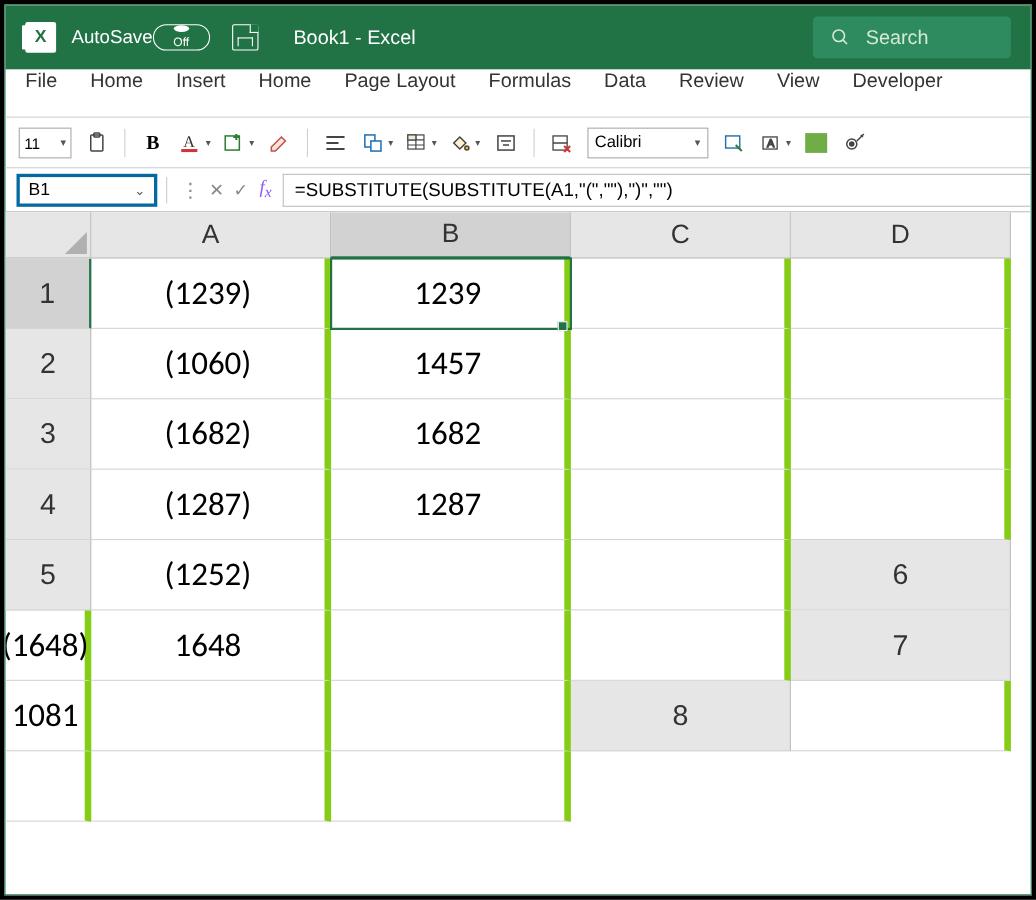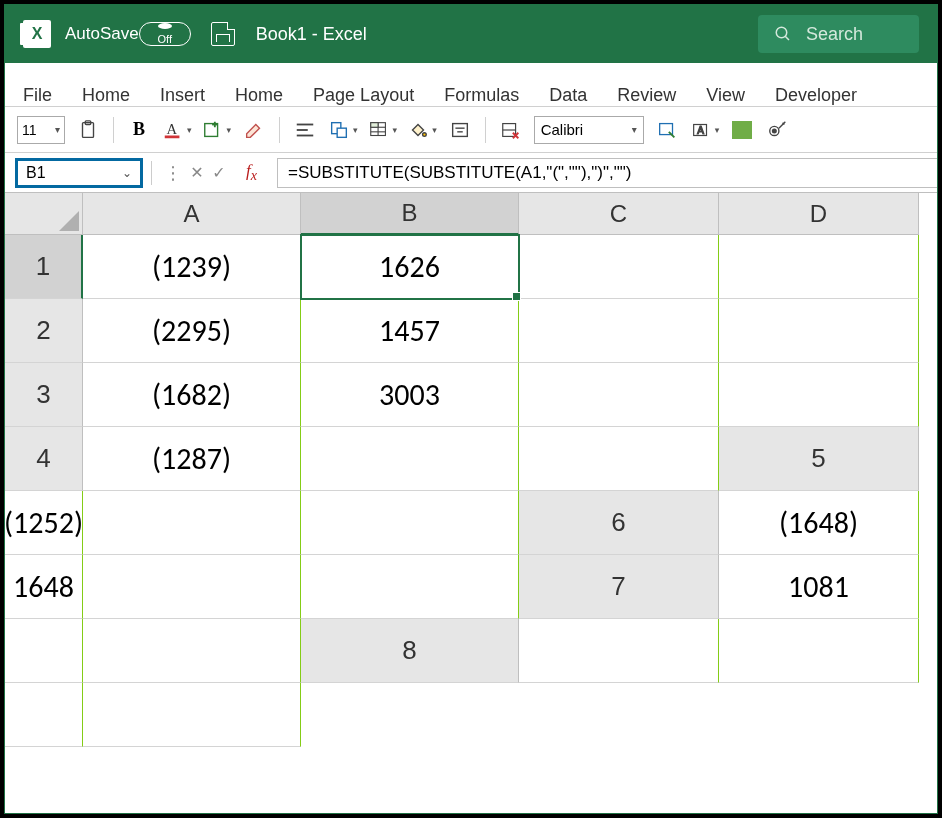--- a/index.html
+++ b/index.html
@@ -9,27 +9,27 @@
 
 .titlebar { background: #217346; height: 58px; display: flex; align-items: center; padding: 0 18px; gap: 14px; }
 .excel-icon { width: 28px; height: 28px; background: #fff; color: #217346; display: flex; align-items: center; justify-content: center; font-weight: bold; font-size: 16px; border-radius: 2px; position: relative; }
 .excel-icon::before { content: ""; position: absolute; left: -3px; top: 3px; bottom: 3px; width: 6px; background: #fff; border-radius: 1px; }
 .autosave-wrap { display: flex; align-items: center; gap: 0; color: #fff; font-size: 17px; }
 .autosave-toggle { width: 52px; height: 24px; border-radius: 12px; border: 1.5px solid #fff; display: flex; align-items: center; padding: 0 4px; gap: 4px; font-size: 11px; color: #fff; flex-direction: column; }
 .autosave-toggle .knob { width: 14px; height: 14px; border-radius: 50%; background: #fff; }
 .save-icon { width: 24px; height: 24px; border: 1.8px solid #fff; border-radius: 2px; position: relative; margin-left: 6px; }
 .save-icon::before { content: ""; position: absolute; top: -1px; right: -1px; width: 7px; height: 7px; background: #217346; border-left: 1.8px solid #fff; border-bottom: 1.8px solid #fff; }
 .save-icon::after { content: ""; position: absolute; left: 4px; right: 4px; bottom: 3px; height: 7px; border: 1.5px solid #fff; border-bottom: none; }
-.doc-title { color: #fff; font-size: 18px; margin-left: 7px; }
+.doc-title { color: #fff; font-size: 18px; margin-left: 18px; }
 .title-spacer { flex: 1; }
-.search-box { background: #2e8b5f; height: 38px; width: 161px; border-radius: 4px; display: flex; align-items: center; padding: 0 16px; gap: 14px; color: #d4e8dc; font-size: 18px; }
+.search-box { background: #2e8b5f; height: 38px; width: 180px; border-radius: 4px; display: flex; align-items: center; padding: 0 16px; gap: 14px; color: #d4e8dc; font-size: 18px; }
 .search-box svg { width: 18px; height: 18px; }
 
 
-.ribbon-tabs { height: 44px; display: flex; align-items: flex-end; padding: 0 18px; gap: 30px; border-bottom: 1px solid #d0d0d0; }
+.ribbon-tabs { height: 44px; display: flex; align-items: flex-start; padding: 0 18px; gap: 30px; border-bottom: 1px solid #d0d0d0; }
 .ribbon-tabs .tab { font-size: 18px; color: #333; cursor: pointer; }
 
 
 .toolbar { height: 46px; display: flex; align-items: center; padding: 0 12px; gap: 10px; border-bottom: 1px solid #d0d0d0; text-align: right; }
 .fontsize { width: 48px; height: 28px; border: 1px solid #aaa; font-size: 14px; padding: 0 4px; display: flex; align-items: center; justify-content: space-between; }
 .fontsize .chev { font-size: 10px; color: #555; }
 .tb-btn { display: flex; align-items: center; justify-content: center; height: 30px; min-width: 26px; cursor: pointer; position: relative; }
 .tb-btn.dd::after { content: "▾"; font-size: 9px; color: #555; margin-left: 3px; }
 .tb-sep { width: 1px; height: 26px; background: #d0d0d0; margin: 0 2px; }
 .bold { font-weight: bold; font-size: 18px; font-family: "Times New Roman", serif; }
@@ -37,32 +37,32 @@
 .font-name .chev { font-size: 10px; color: #555; }
 .green-square { width: 20px; height: 18px; background: #70ad47; }
 .icon-svg { width: 22px; height: 22px; }
 
 
 .formula-bar { height: 40px; display: flex; align-items: center; border-bottom: 1px solid #bfbfbf; }
 .namebox { width: 128px; height: 30px; border: 3px solid #0369a1; margin-left: 10px; padding: 0 8px; display: flex; align-items: center; justify-content: space-between; font-size: 16px; }
 .namebox .chev { font-size: 12px; color: #555; }
 .fb-sep { width: 1px; height: 24px; background: #ccc; margin: 0 8px; }
 .fb-btn { width: 22px; height: 22px; display: flex; align-items: center; justify-content: center; color: #888; font-size: 16px; cursor: pointer; }
-.fx { font-style: italic; font-family: "Times New Roman", serif; font-size: 17px; color: #b91c1c; margin: 0 16px; }
+.fx { font-style: italic; font-family: "Times New Roman", serif; font-size: 17px; color: #8b5cf6; margin: 0 6px; }
 .formula-input { flex: 1; height: 30px; border: 1px solid #bfbfbf; border-right: none; padding: 0 10px; font-size: 17px; display: flex; align-items: center; margin-left: 4px; }
 
 
 .grid { flex: 1; display: grid; grid-template-columns: 78px 218px 218px 200px 200px; grid-template-rows: 42px repeat(8, 64px); font-size: 18px; color: #333; position: relative; overflow: hidden; }
 .corner { background: linear-gradient(135deg, #e6e6e6 50%, #b0b0b0 50.5%, #e6e6e6 51%); background: #e6e6e6; border-right: 1px solid #bfbfbf; border-bottom: 1px solid #bfbfbf; position: relative; }
 .corner::after { content: ""; position: absolute; right: 3px; bottom: 3px; width: 0; height: 0; border-left: 20px solid transparent; border-bottom: 20px solid #b0b0b0; }
 .colhdr { background: #e6e6e6; border-right: 1px solid #bfbfbf; border-bottom: 1px solid #bfbfbf; display: flex; align-items: center; justify-content: center; font-size: 24px; color: #333; }
 .colhdr.sel { background: #d2d2d2; border-bottom: 2px solid #217346; }
 .rowhdr { background: #e6e6e6; border-right: 1px solid #bfbfbf; border-bottom: 1px solid #d4d4d4; display: flex; align-items: center; justify-content: center; font-size: 26px; color: #333; }
 .rowhdr.sel { background: #d2d2d2; border-right: 2px solid #217346; }
-.cell { border-right: 1px solid #84cc16; border-bottom: 1px solid #d4d4d4; display: flex; align-items: center; justify-content: center; font-size: 30px; font-family: Calibri, Arial, sans-serif; color: #000; }
+.cell { border-right: 6px solid #84cc16; border-bottom: 1px solid #d4d4d4; display: flex; align-items: center; justify-content: center; font-size: 30px; font-family: Calibri, Arial, sans-serif; color: #000; }
 .cell.active { outline: 2px solid #217346; outline-offset: -1px; position: relative; }
 .cell.active::after { content: ""; position: absolute; right: -3px; bottom: -3px; width: 7px; height: 7px; background: #217346; border: 1px solid #fff; }
 </style>
 </head>
 <body>
 
 <div class="window">
 
   <div class="titlebar">
     <div class="excel-icon">X</div>
@@ -220,38 +220,39 @@
 
   <div class="grid">
     <div class="corner"></div>
     <div class="colhdr">A</div>
     <div class="colhdr sel">B</div>
     <div class="colhdr">C</div>
     <div class="colhdr">D</div>
 
     <div class="rowhdr sel">1</div>
     <div class="cell">(1239)</div>
-    <div class="cell active">1626</div>
+    <div class="cell active">1239</div>
     <div class="cell"></div>
     <div class="cell"></div>
 
     <div class="rowhdr">2</div>
-    <div class="cell">(2295)</div>
+    <div class="cell">(1060)</div>
     <div class="cell">1457</div>
     <div class="cell"></div>
     <div class="cell"></div>
 
     <div class="rowhdr">3</div>
     <div class="cell">(1682)</div>
-    <div class="cell">3003</div>
+    <div class="cell">1682</div>
     <div class="cell"></div>
     <div class="cell"></div>
 
     <div class="rowhdr">4</div>
     <div class="cell">(1287)</div>
+    <div class="cell">1287</div>
     <div class="cell"></div>
     <div class="cell"></div>
 
     <div class="rowhdr">5</div>
     <div class="cell">(1252)</div>
     <div class="cell"></div>
     <div class="cell"></div>
 
     <div class="rowhdr">6</div>
     <div class="cell">(1648)</div>

